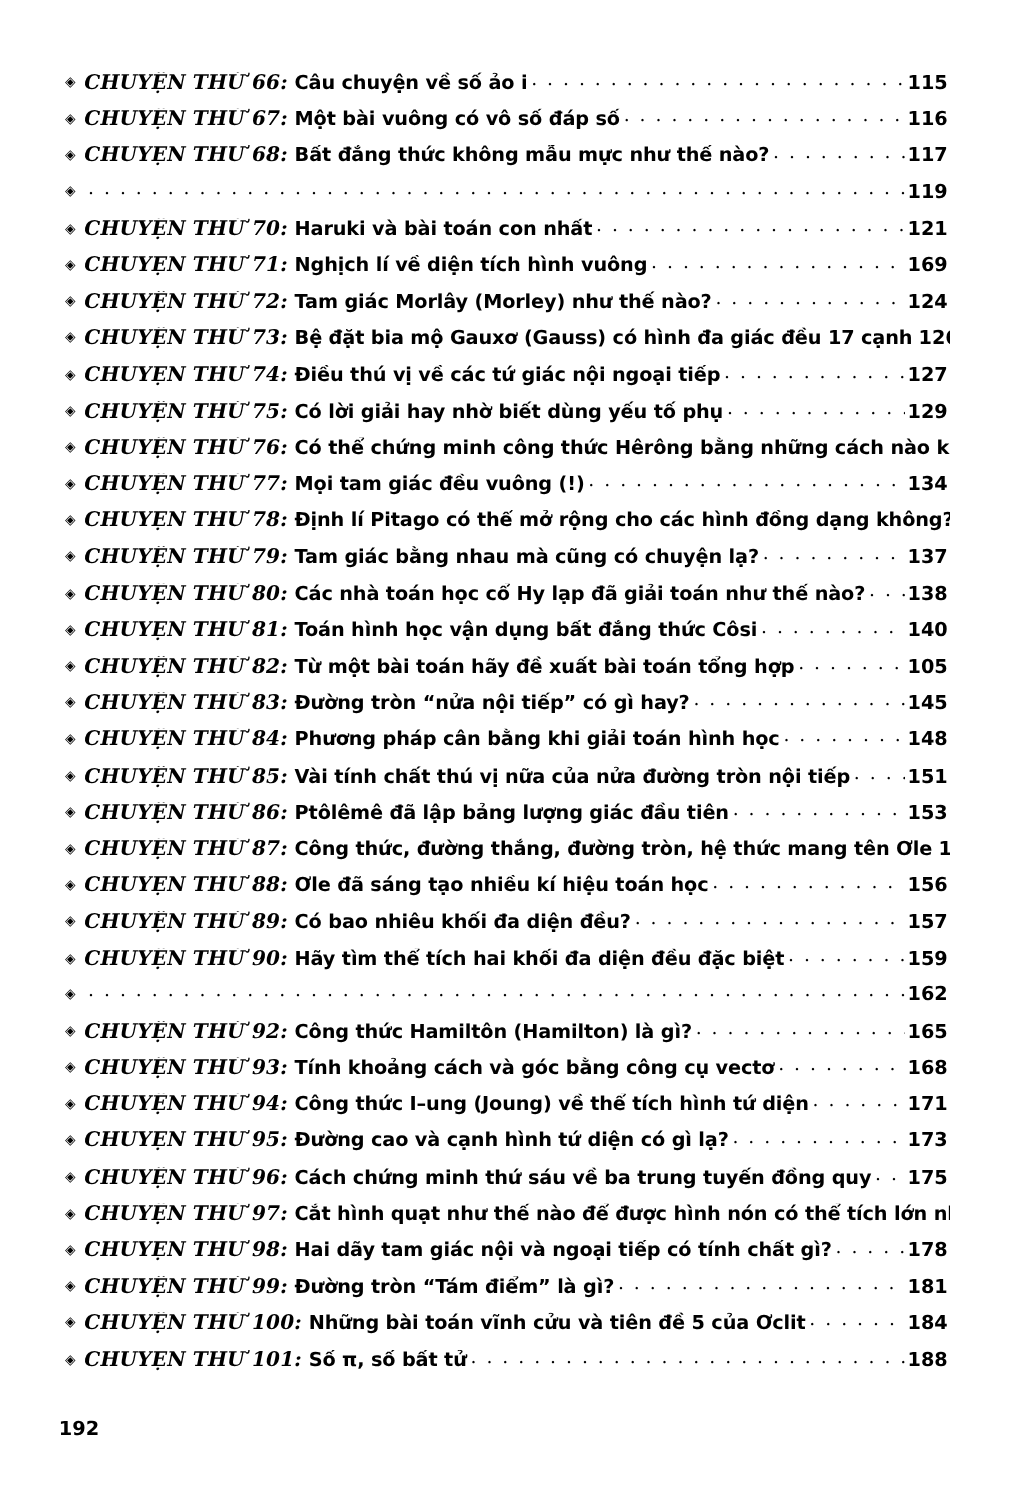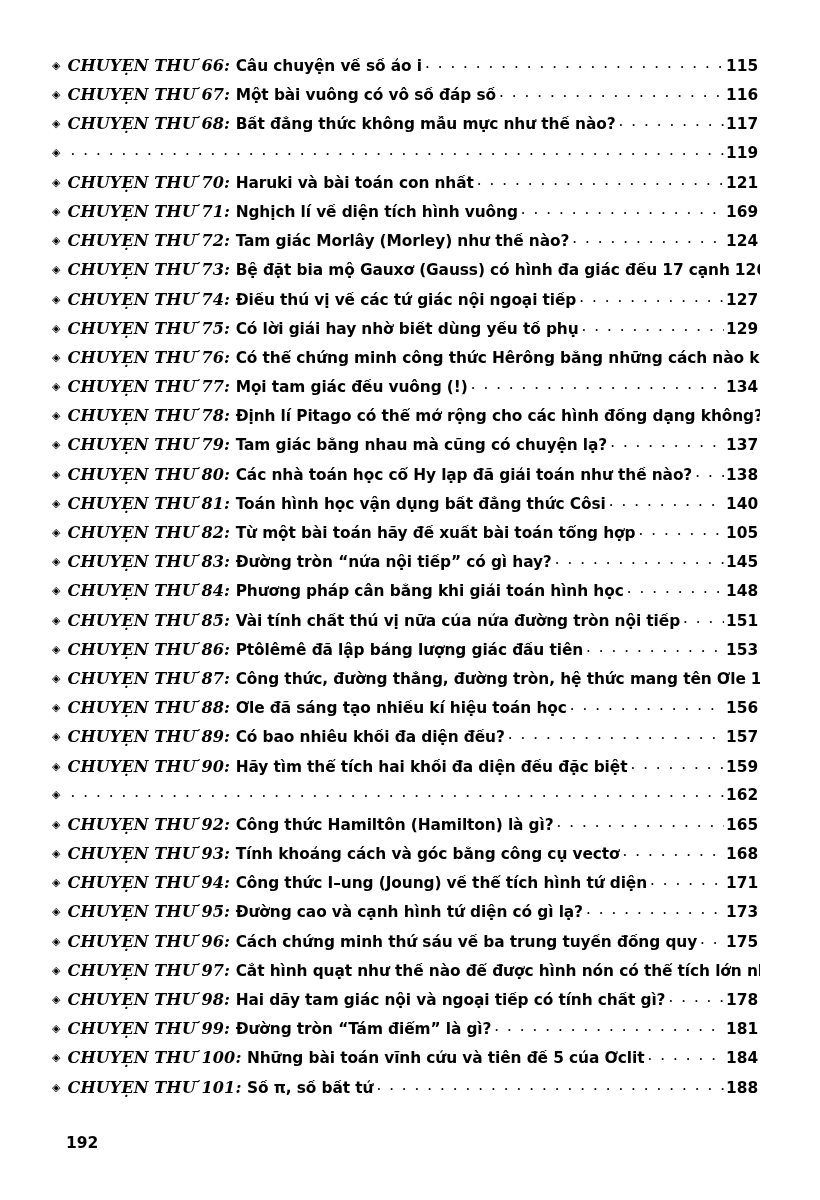--- a/index.html
+++ b/index.html
@@ -78,21 +78,21 @@
   .page-num {
     flex: 0 0 auto;
     font-family: "DejaVu Sans", sans-serif;
     font-weight: bold;
     font-size: 15.4px;
     text-align: left;
     min-width: 34px;
   }
   .folio {
     position: absolute;
-    left: 66px;
+    left: 47px;
     bottom: 48px;
     font-family: "DejaVu Sans", sans-serif;
     font-size: 15.5px;
     font-weight: bold;
     color: #000;
   }
 </style>
 </head>
 <body>
 

